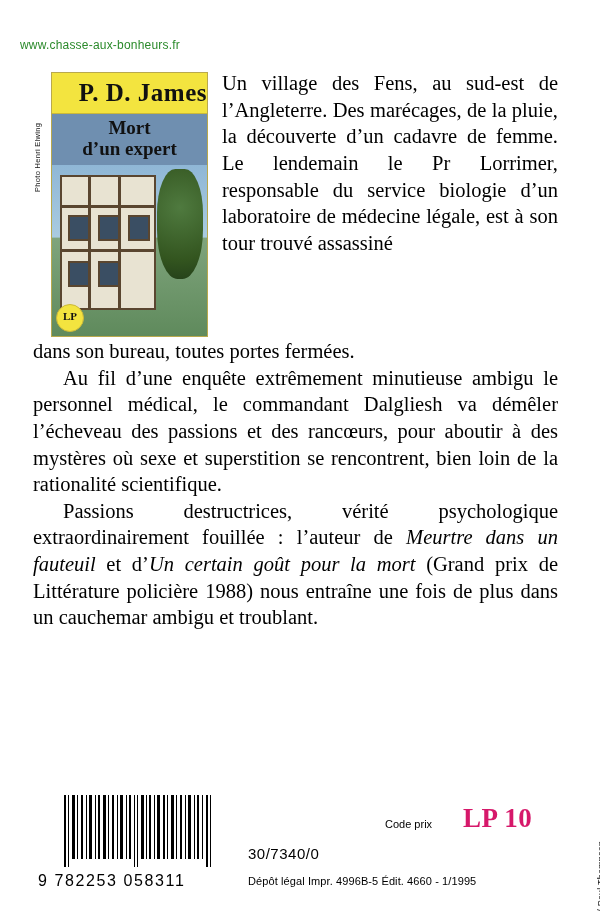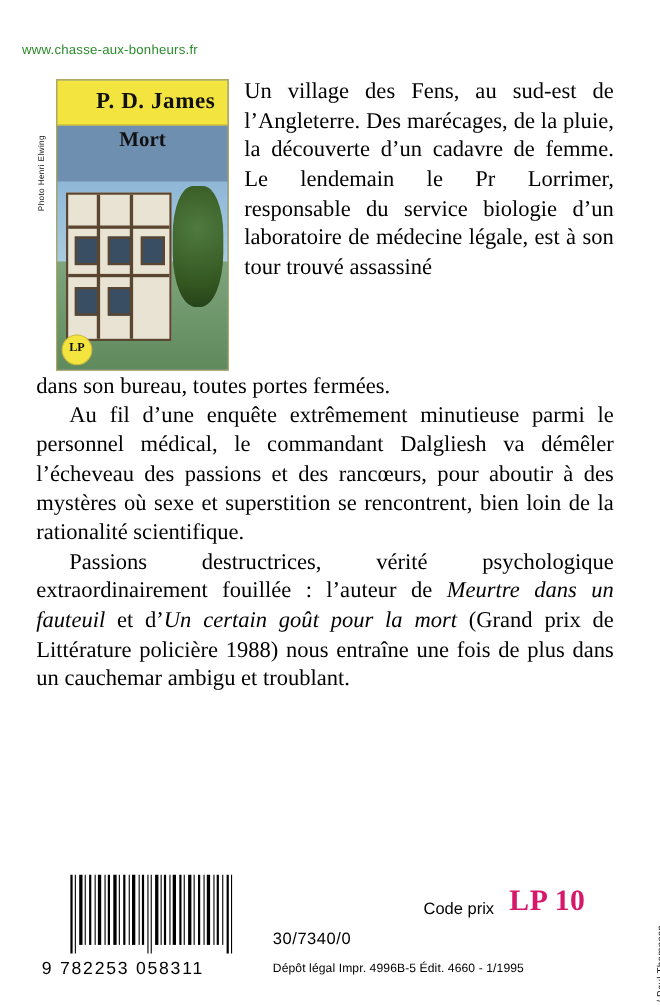--- a/index.html
+++ b/index.html
@@ -65,24 +65,24 @@
   .cover-band {
     position: absolute;
     left: 0; top: 0; right: 0;
     height: 40px;
     background: #f3e43f;
     border-bottom: 1px solid #cbb93a;
   }
   .cover-author {
     position: absolute;
     left: 0; right: 0; top: 6px;
-    text-align: center;
+    text-align: right;
     font-family: "Liberation Serif", serif;
     font-weight: bold;
-    font-size: 21px;
+    font-size: 25px;
     color: #111;
     letter-spacing: 0.5px;
     margin-left: 24px;
   }
   .cover-title {
     position: absolute;
     left: 0; right: 0; top: 44px;
     text-align: center;
     font-family: "Liberation Serif", serif;
     font-weight: bold;
@@ -223,21 +223,21 @@
     font-family: "Liberation Sans", sans-serif;
     font-size: 16px;
     letter-spacing: 1.6px;
     color: #000;
   }
   .code-prix {
     position: absolute;
     left: 385px;
     top: 818px;
     font-family: "Liberation Sans", sans-serif;
-    font-size: 15px;
+    font-size: 11px;
     color: #000;
   }
   .lp-price {
     position: absolute;
     left: 463px;
     top: 803px;
     font-family: "Liberation Serif", serif;
     font-weight: bold;
     font-size: 27px;
     color: #d6186a;
@@ -269,20 +269,21 @@
 
   <div class="watermark">www.chasse-aux-bonheurs.fr</div>
 
   <div class="cover-wrap">
     <div class="cover-credit">Photo Henri Elwing</div>
     <div class="cover">
       <div class="cover-band"></div>
       <div class="cover-author">P. D. James</div>
       <div class="cover-title">
         <div>Mort</div>
+        <div>d’un expert</div>
       </div>
       <div class="cover-art">
         <div class="house">
           <div class="beam b1"></div>
           <div class="beam b2"></div>
           <div class="window" style="left:6px; top:38px;"></div>
           <div class="window" style="left:36px; top:38px;"></div>
           <div class="window" style="left:66px; top:38px;"></div>
           <div class="window" style="left:6px; top:84px;"></div>
           <div class="window" style="left:36px; top:84px;"></div>
@@ -294,21 +295,21 @@
       </div>
     </div>
   </div>
 
   <div class="blurb">
     <p>Un village des Fens, au sud-est de l’Angleterre. Des marécages, de la pluie, la découverte d’un cadavre de femme. Le lendemain le Pr Lorrimer, responsable du service biologie d’un laboratoire de médecine légale, est à son tour trouvé assassiné</p>
   </div>
 
   <div class="blurb-lower">
     <p>dans son bureau, toutes portes fermées.</p>
-    <p class="indent">Au fil d’une enquête extrêmement minutieuse parmi le personnel médical, le commandant Dalgliesh va démêler l’écheveau des passions et des rancœurs, pour aboutir à des mystères où sexe et superstition se rencontrent, bien loin de la rationalité scientifique.</p>
+    <p class="indent">Au fil d’une enquête extrêmement minutieuse ambigu le personnel médical, le commandant Dalgliesh va démêler l’écheveau des passions et des rancœurs, pour aboutir à des mystères où sexe et superstition se rencontrent, bien loin de la rationalité scientifique.</p>
     <p class="indent"><span>Passions destructrices, vérité psychologique extraordinairement fouillée : l’auteur de </span><em>Meurtre dans un fauteuil</em><span> et d’</span><em>Un certain goût pour la mort</em><span> (Grand prix de Littérature policière 1988) nous entraîne une fois de plus dans un cauchemar ambigu et troublant.</span></p>
   </div>
 
   <div class="side-credit-2">l’atelier graphique – pierre foucheux / Photo : Slide / Paul Thompson</div>
 
   <div class="barcode">
     <svg width="150" height="72" viewBox="0 0 150 72" xmlns="http://www.w3.org/2000/svg" aria-hidden="true">
       <rect x="0" y="0" width="150" height="72" fill="#ffffff"></rect>
       <g fill="#000000">
         <rect x="2" y="0" width="2" height="72"></rect>

